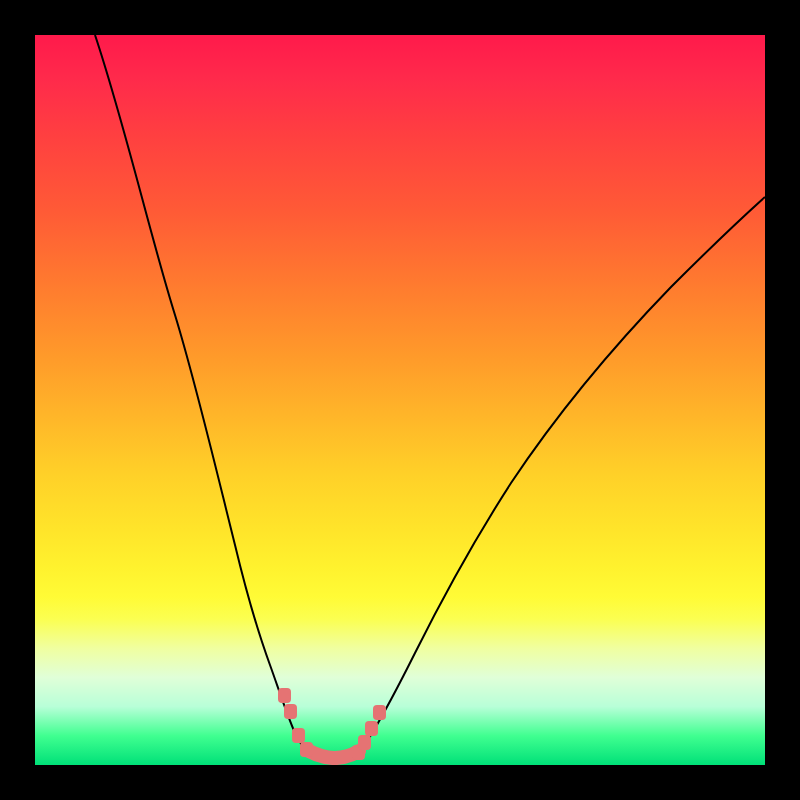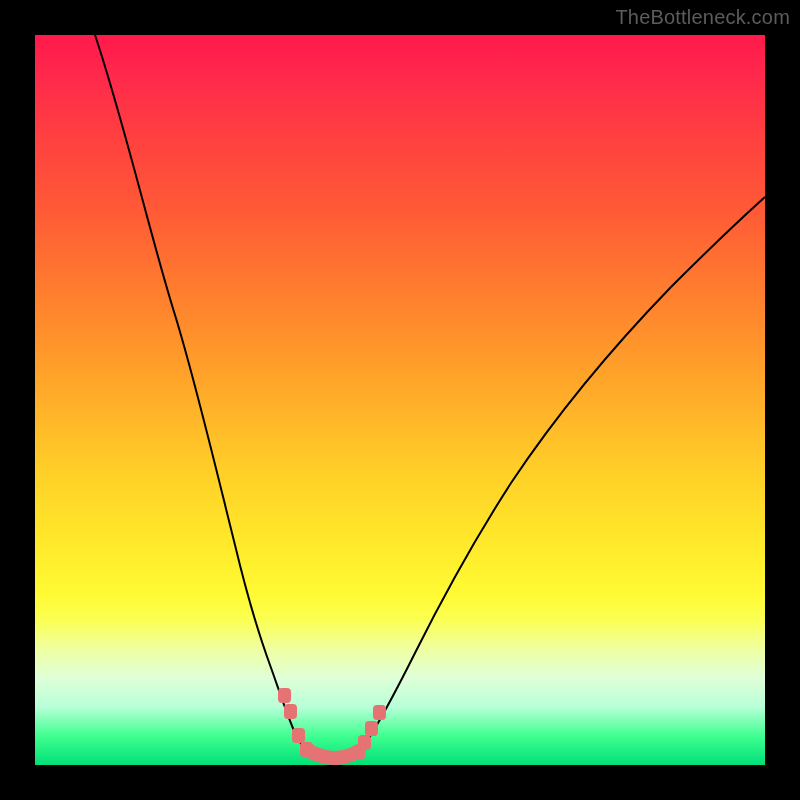--- a/index.html
+++ b/index.html
@@ -72,21 +72,20 @@
     fill: none;
     stroke: #e57373;
     stroke-width: 14;
     stroke-linecap: round;
   }
 </style>
 </head>
 <body>
 
 <div class="canvas-wrap">
-  <div class="watermark">TheBottleneck.com</div>
 
   <div class="plot-area">
     <svg class="curves" viewBox="0 0 730 730" preserveAspectRatio="none">
 
       <path class="curve-line" d="M 60 0
                C 90 90, 115 200, 140 280
                C 160 345, 180 430, 200 510
                C 212 560, 224 600, 235 630
                C 244 655, 252 680, 260 698
                C 266 710, 272 718, 278 722

